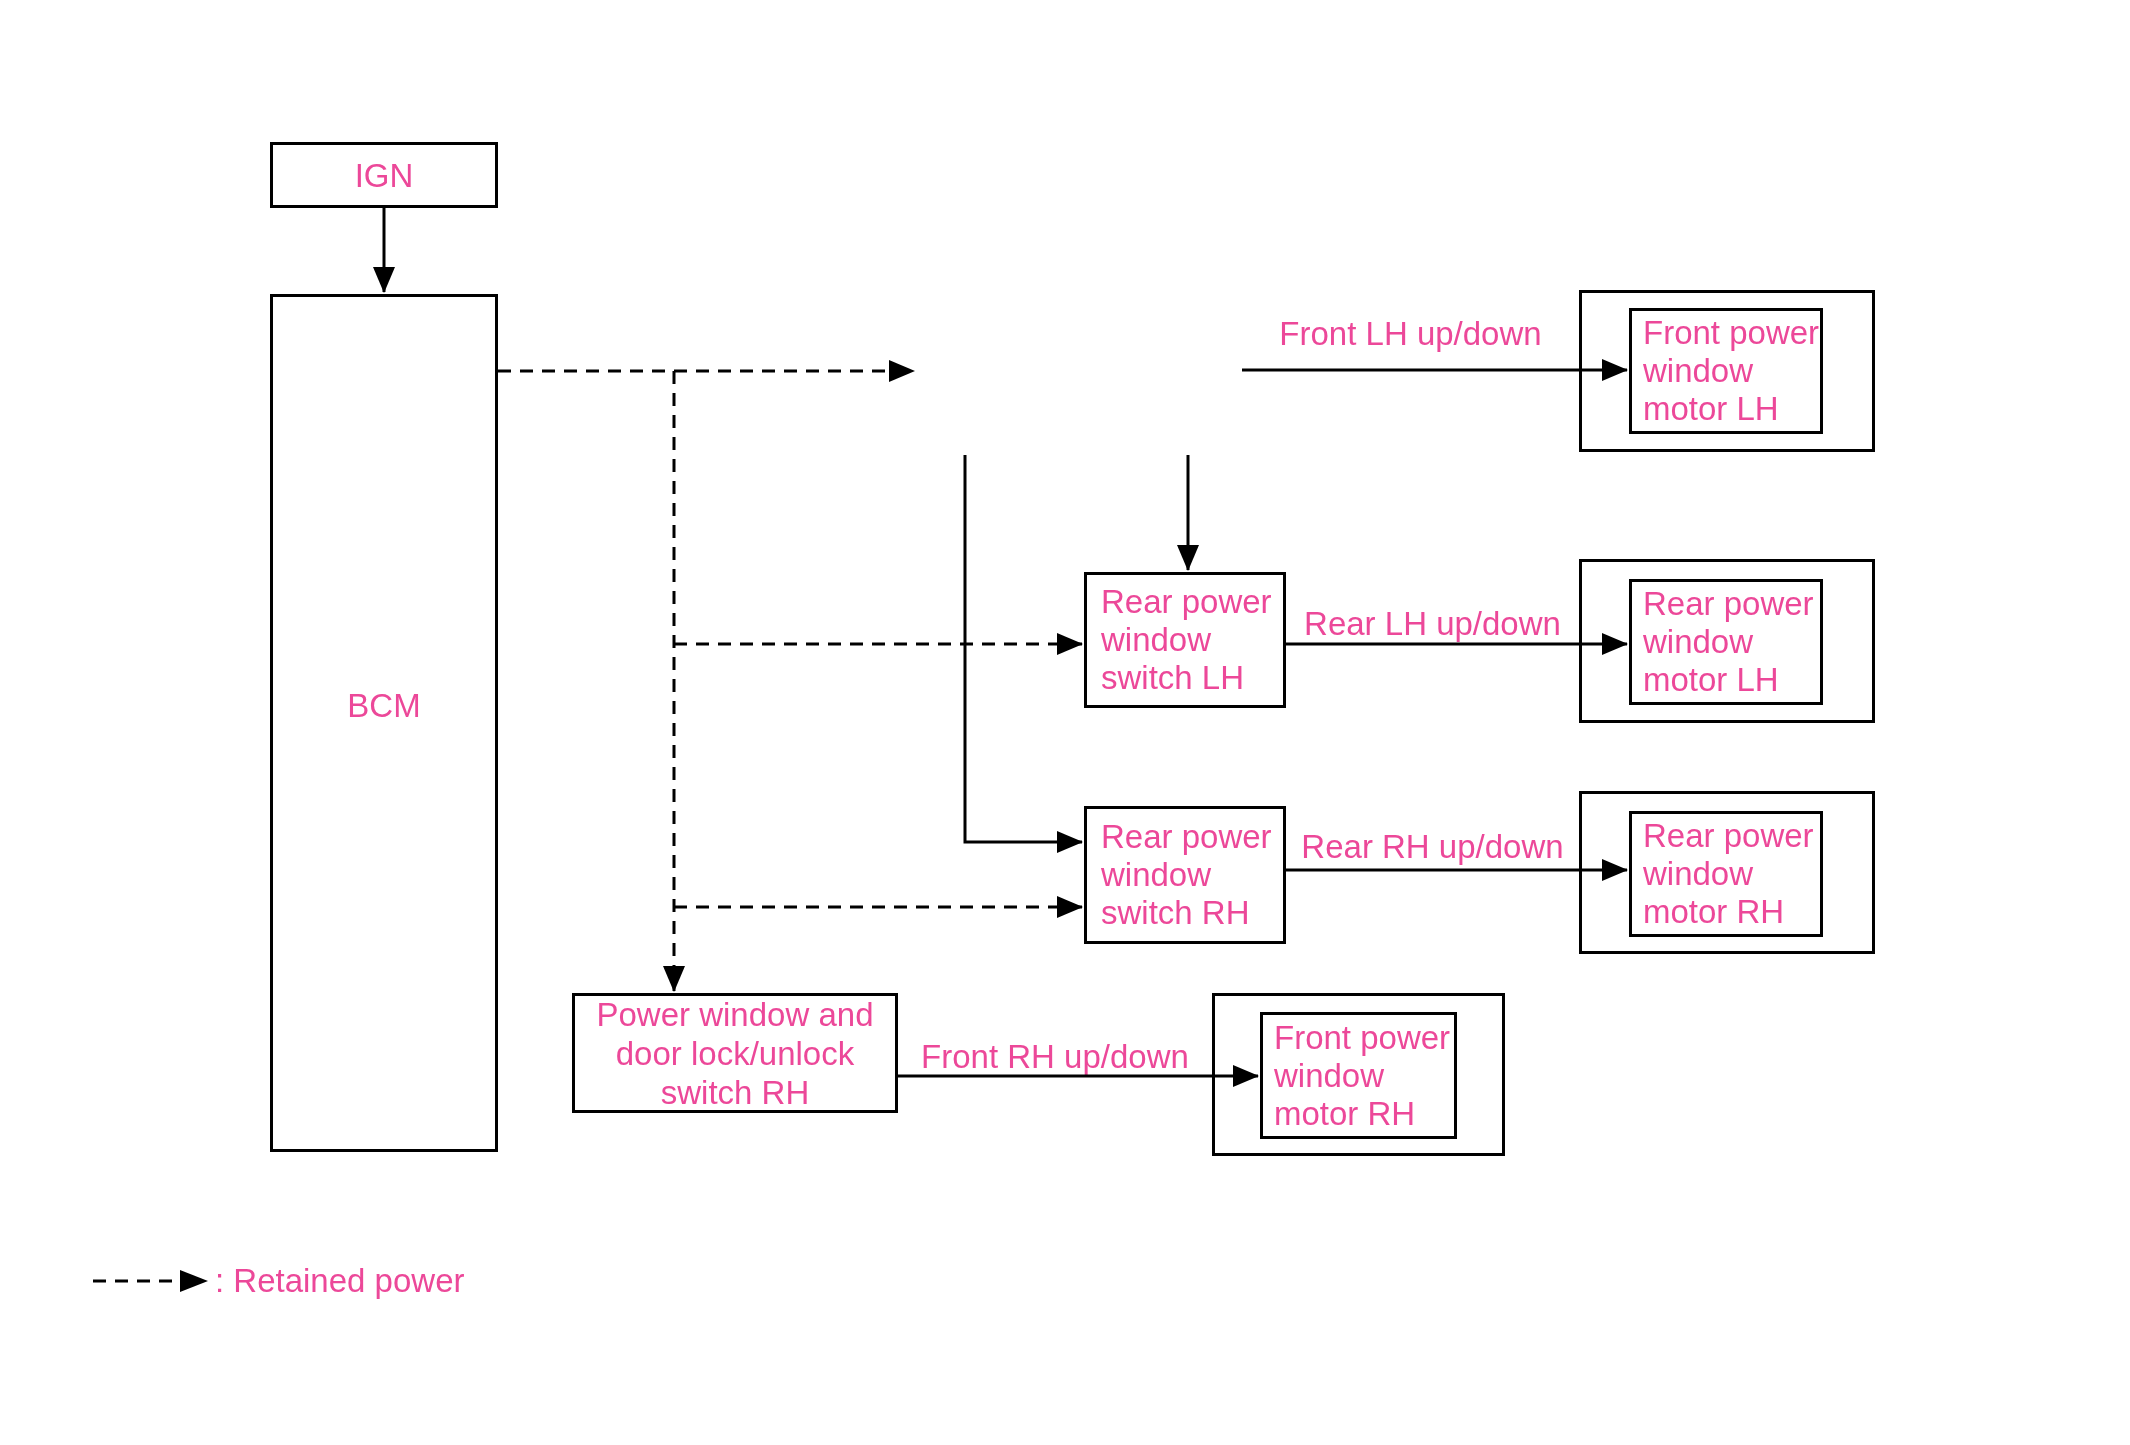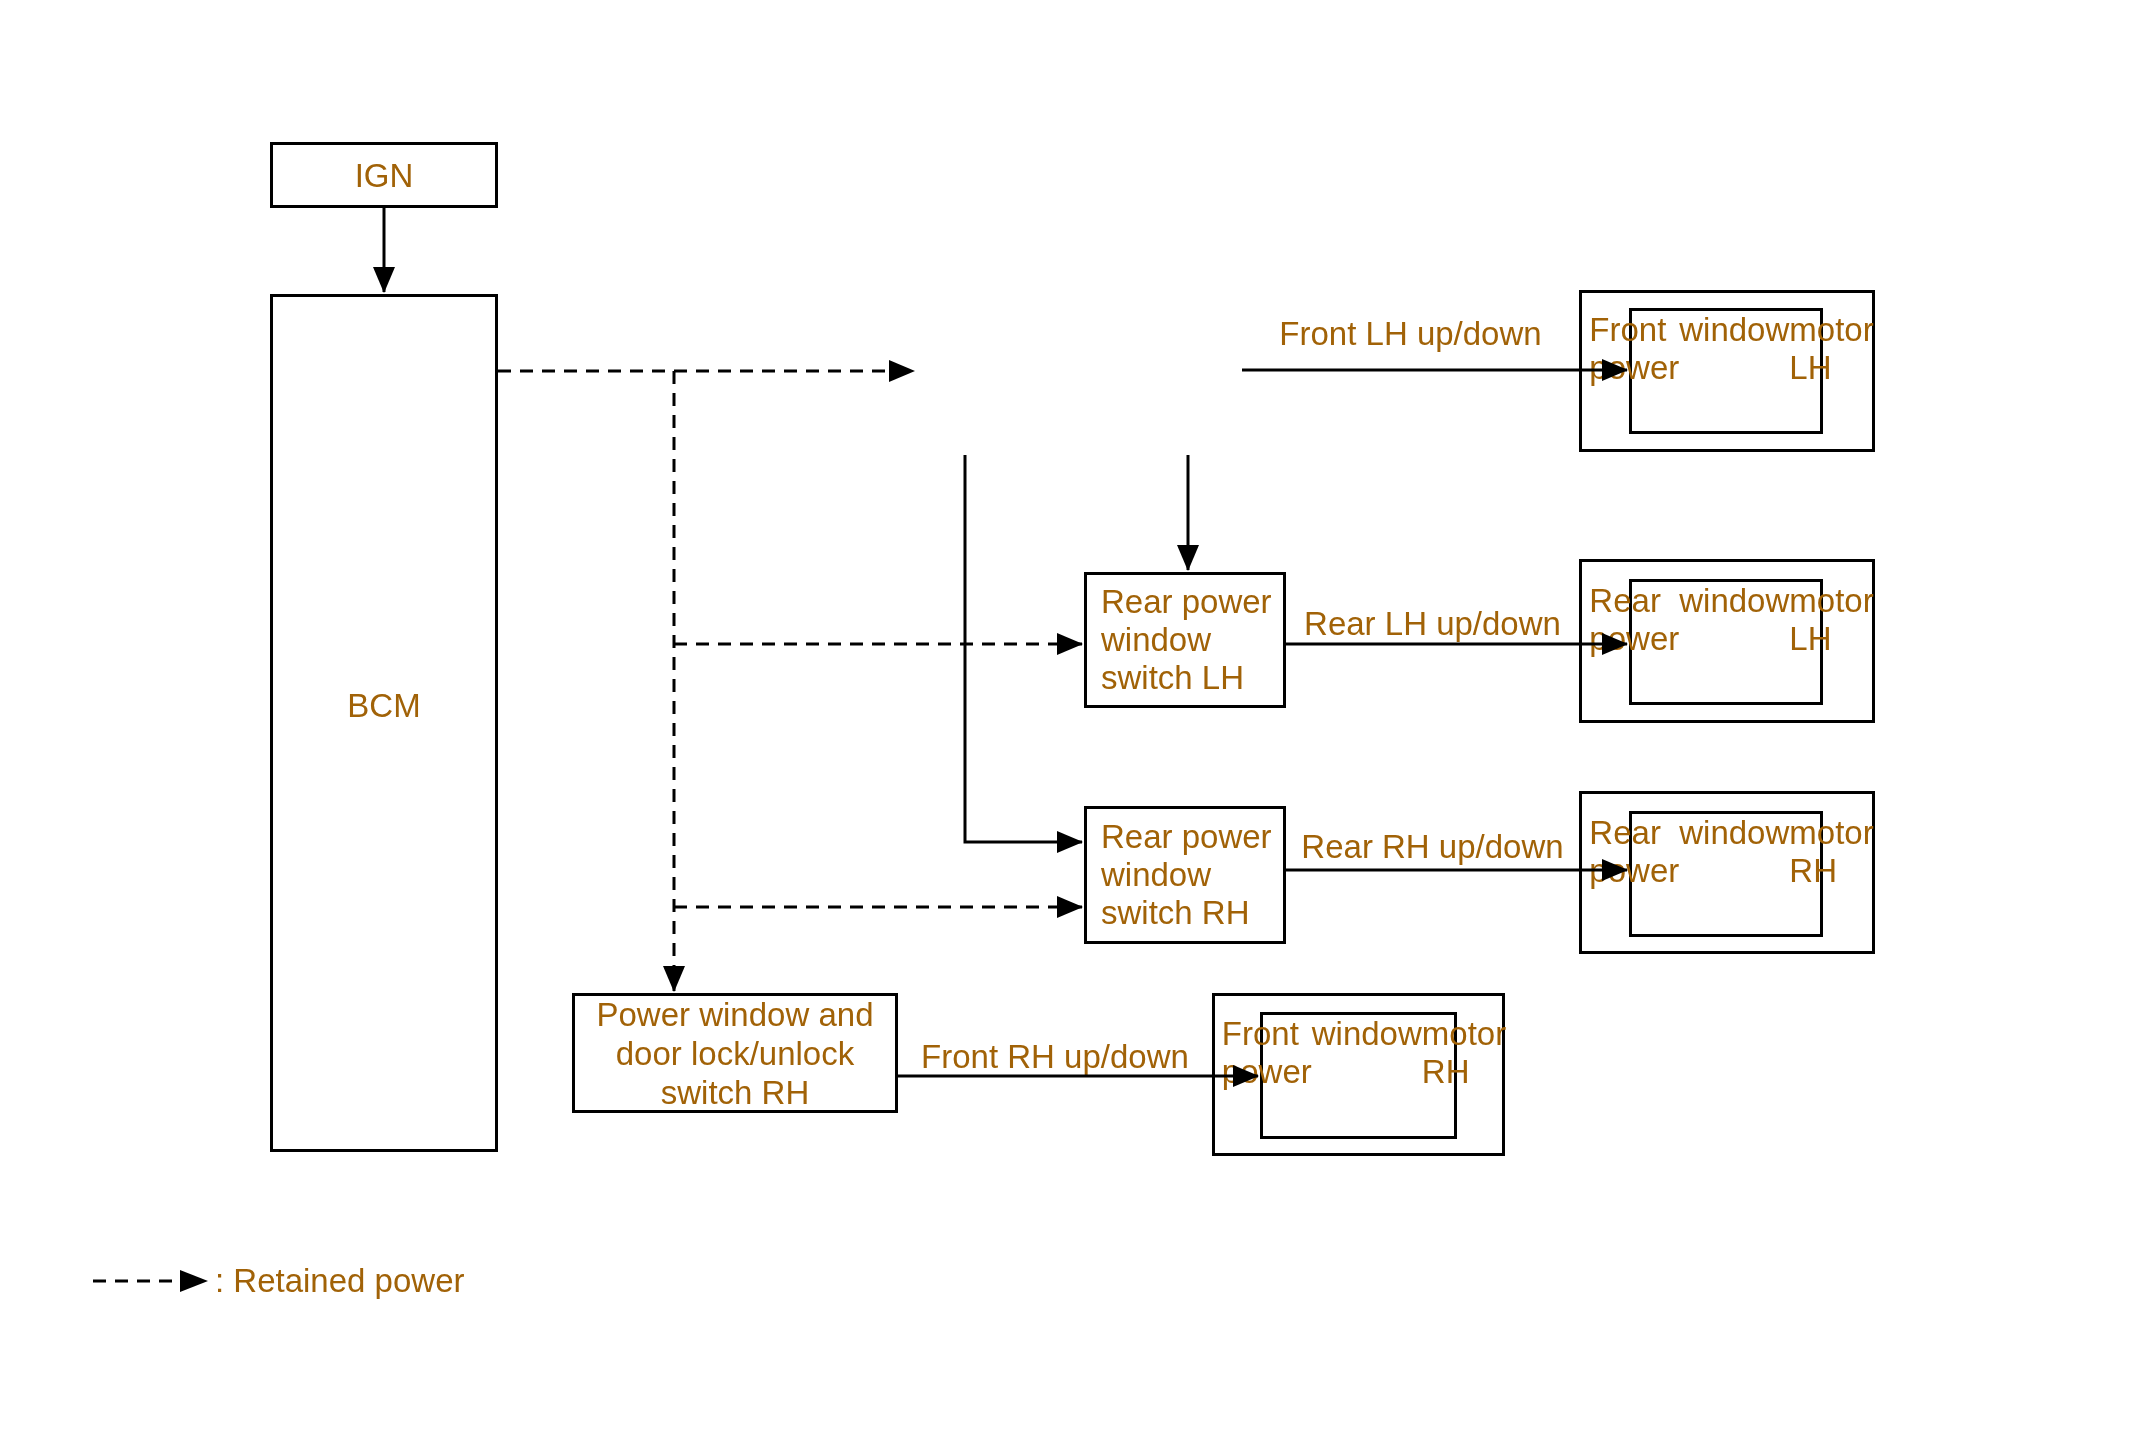--- a/index.html
+++ b/index.html
@@ -1,30 +1,30 @@
 <!DOCTYPE html>
 <html><head>
 <meta charset="utf-8">
 <style>
   html,body{margin:0;padding:0;background:#ffffff;}
   .stage{
     position:relative;width:2130px;height:1445px;background:#ffffff;
-    font-family:"Liberation Sans",sans-serif;color:#a16207;overflow:hidden;
+    font-family:"Liberation Sans",sans-serif;color:#ec4899;overflow:hidden;
   }
   .wires{position:absolute;left:0;top:0;z-index:3;pointer-events:none;}
   .box{
     position:absolute;border:3px solid #000;box-sizing:border-box;
     background:#ffffff;z-index:2;font-size:33px;line-height:39px;
   }
   .center{display:flex;align-items:center;justify-content:center;text-align:center;}
   .leftalign{display:flex;flex-direction:column;justify-content:center;text-align:left;padding-left:14px;}
   .inner-box{
     position:absolute;border:3px solid #000;box-sizing:border-box;
     background:#ffffff;font-size:33px;line-height:38px;
-    display:flex;flex-direction:row;justify-content:center;padding-left:11px;
+    display:flex;flex-direction:column;justify-content:center;padding-left:11px;
   }
   .edge-label{
     position:absolute;font-size:33px;line-height:36px;text-align:center;
     z-index:2;white-space:nowrap;
   }
   .legend-label{
     position:absolute;font-size:33px;line-height:40px;z-index:2;white-space:nowrap;
   }
 </style>
 </head>

